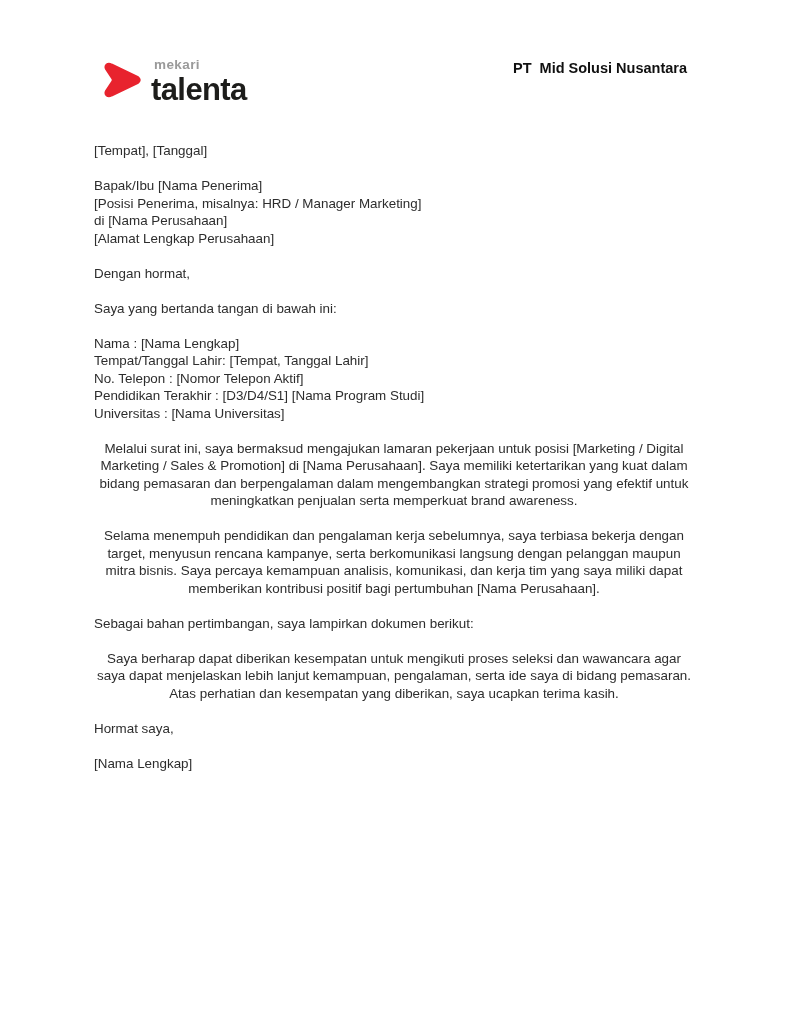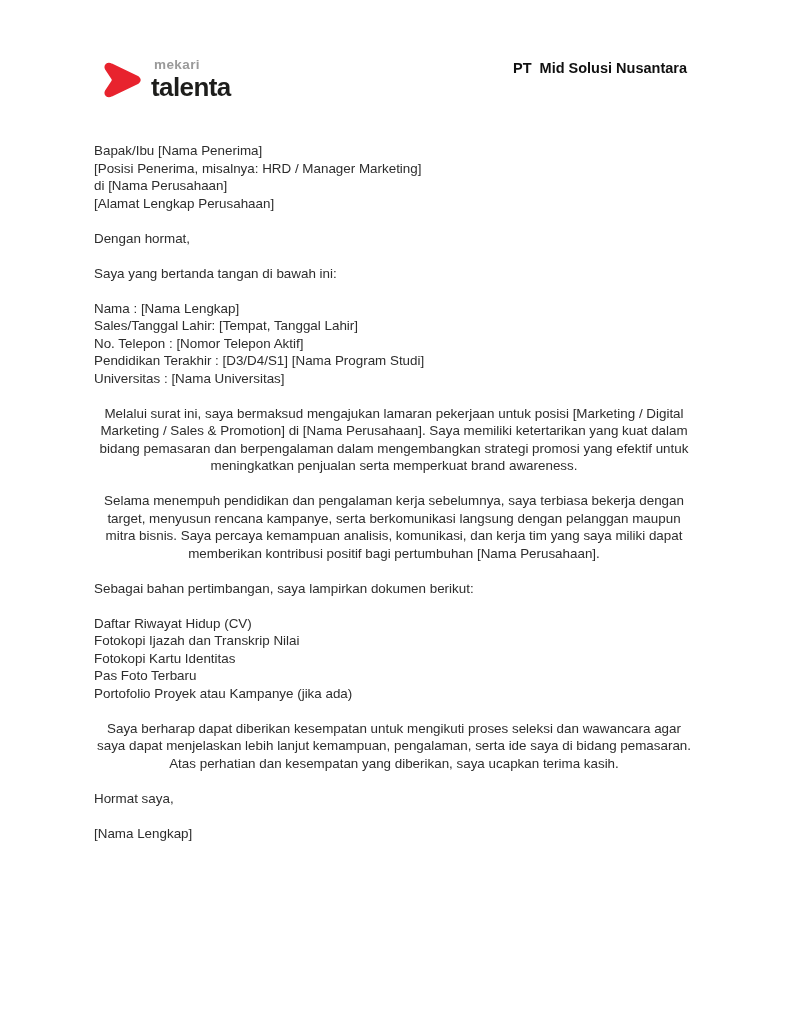--- a/index.html
+++ b/index.html
@@ -45,21 +45,21 @@
     margin-top: 6px;
     line-height: 1;
   }
   .logo-top {
     font-size: 13.5px;
     font-weight: 600;
     letter-spacing: 0.4px;
     margin: 0 0 2px 3px;
   }
   .logo-bottom {
-    font-size: 26px;
+    font-size: 31px;
     font-weight: bold;
     letter-spacing: -0.6px;
   }
   .company-name {
     font-size: 14.5px;
     font-weight: bold;
     color: #101010;
     margin-top: 8px;
     white-space: pre;
   }
@@ -105,53 +105,47 @@
       <div class="logo-text">
         <span class="logo-top" style="color:#9a9a9a">mekari</span>
         <span class="logo-bottom" style="color:#1d1d1b">talenta</span>
       </div>
     </div>
     <div class="company-name">PT  Mid Solusi Nusantara</div>
   </header>
 
   <main class="content">
 
+    <div class="block line">[Tempat], [Tanggal]</div>
 
     <div class="block">
         <div class="line">Bapak/Ibu [Nama Penerima]</div>
         <div class="line">[Posisi Penerima, misalnya: HRD / Manager Marketing]</div>
         <div class="line">di [Nama Perusahaan]</div>
         <div class="line">[Alamat Lengkap Perusahaan]</div>
       </div>
 
     <div class="block line">Dengan hormat,</div>
 
     <div class="block line">Saya yang bertanda tangan di bawah ini:</div>
 
     <div class="block">
         <div class="line">Nama : [Nama Lengkap]</div>
-        <div class="line">Sales/Tanggal Lahir: [Tempat, Tanggal Lahir]</div>
+        <div class="line">Tempat/Tanggal Lahir: [Tempat, Tanggal Lahir]</div>
         <div class="line">No. Telepon : [Nomor Telepon Aktif]</div>
         <div class="line">Pendidikan Terakhir : [D3/D4/S1] [Nama Program Studi]</div>
         <div class="line">Universitas : [Nama Universitas]</div>
       </div>
 
     <p class="block para">Melalui surat ini, saya bermaksud mengajukan lamaran pekerjaan untuk posisi [Marketing / Digital Marketing / Sales &amp; Promotion] di [Nama Perusahaan]. Saya memiliki ketertarikan yang kuat dalam bidang pemasaran dan berpengalaman dalam mengembangkan strategi promosi yang efektif untuk meningkatkan penjualan serta memperkuat brand awareness.</p>
 
     <p class="block para">Selama menempuh pendidikan dan pengalaman kerja sebelumnya, saya terbiasa bekerja dengan target, menyusun rencana kampanye, serta berkomunikasi langsung dengan pelanggan maupun mitra bisnis. Saya percaya kemampuan analisis, komunikasi, dan kerja tim yang saya miliki dapat memberikan kontribusi positif bagi pertumbuhan [Nama Perusahaan].</p>
 
     <div class="block line">Sebagai bahan pertimbangan, saya lampirkan dokumen berikut:</div>
 
-    <div class="block">
-        <div class="line">Daftar Riwayat Hidup (CV)</div>
-        <div class="line">Fotokopi Ijazah dan Transkrip Nilai</div>
-        <div class="line">Fotokopi Kartu Identitas</div>
-        <div class="line">Pas Foto Terbaru</div>
-        <div class="line">Portofolio Proyek atau Kampanye (jika ada)</div>
-      </div>
 
     <p class="block para">Saya berharap dapat diberikan kesempatan untuk mengikuti proses seleksi dan wawancara agar saya dapat menjelaskan lebih lanjut kemampuan, pengalaman, serta ide saya di bidang pemasaran. Atas perhatian dan kesempatan yang diberikan, saya ucapkan terima kasih.</p>
 
     <div class="block line">Hormat saya,</div>
 
     <div class="block line">[Nama Lengkap]</div>
 
   </main>
 </div>
 

